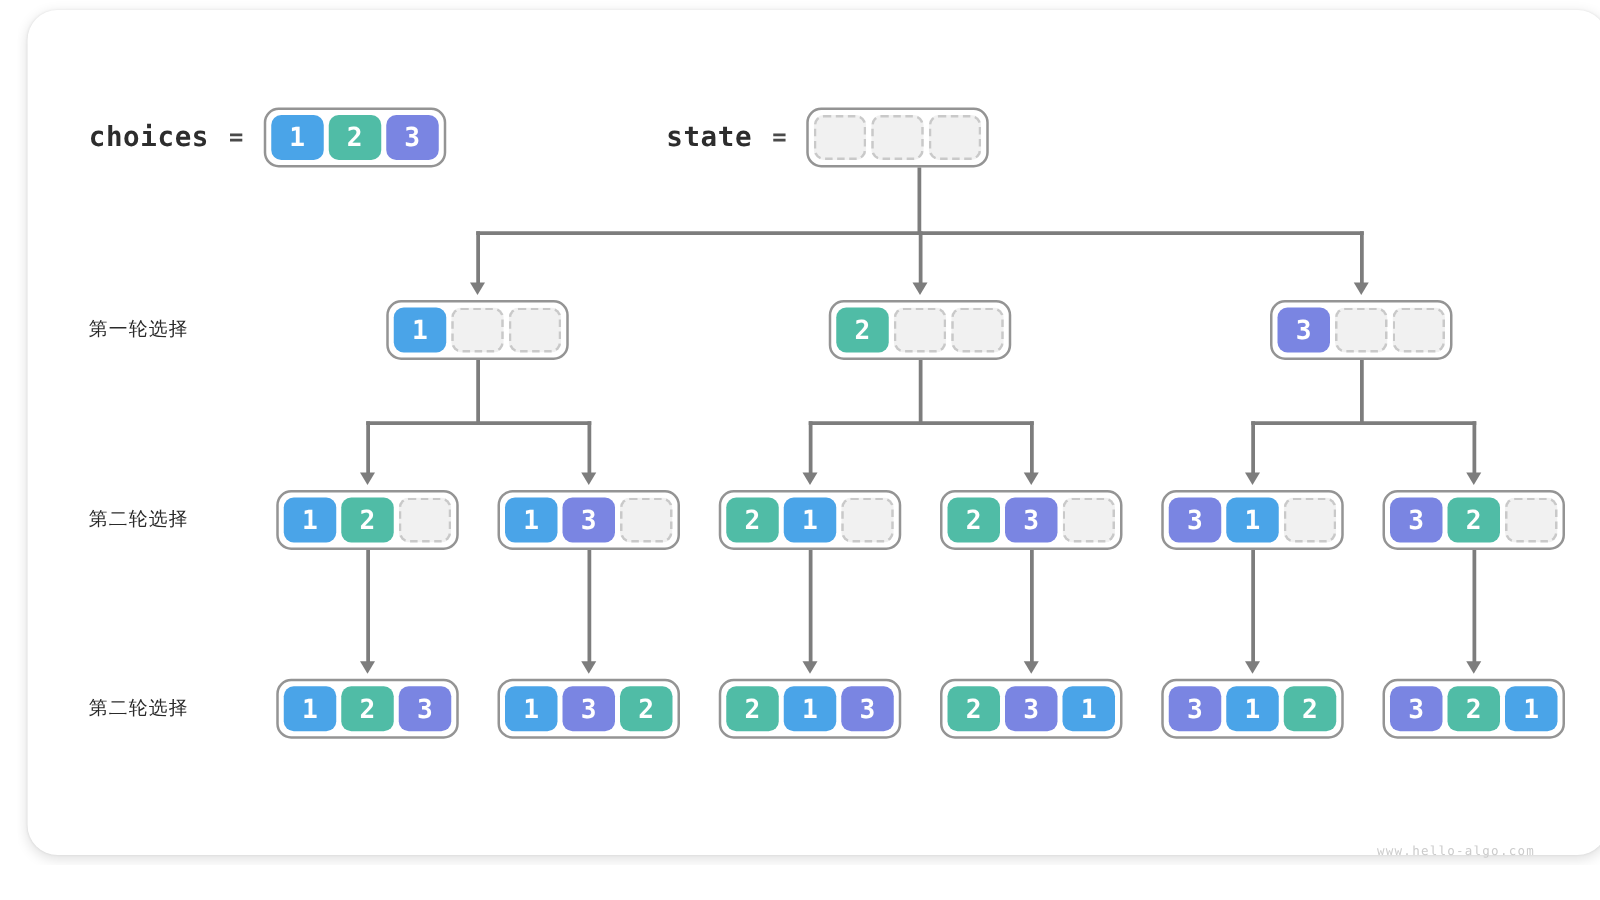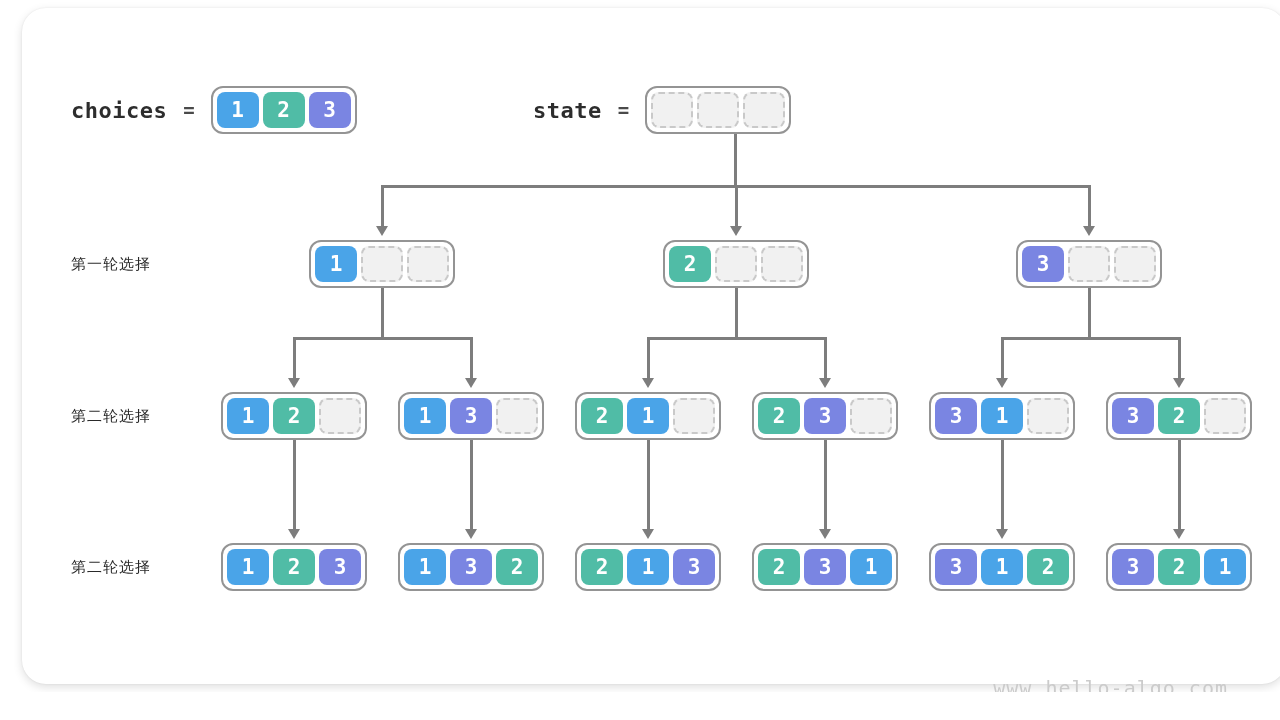--- a/index.html
+++ b/index.html
@@ -33,21 +33,21 @@
   .hline{height:3px;}
   .arrow-v{width:3px;}
   .arrow-v::after{content:'';position:absolute;left:50%;transform:translateX(-50%);
         bottom:-9px;width:0;height:0;border:6px solid transparent;
         border-top:10px solid var(--arrow);border-bottom:none;}
 
   .row-label{position:absolute;font-size:15px;line-height:30px;color:#2a2a2a;
         font-weight:500;letter-spacing:1px;white-space:nowrap;}
 
   .watermark{position:absolute;font-family:"DejaVu Sans Mono","Liberation Mono",monospace;
-        font-size:20px;color:#cbcbcb;letter-spacing:1px;}
+        font-size:10px;color:#cbcbcb;letter-spacing:1px;}
 </style>
 </head>
 <body>
 
 <div class="page">
   <div class="card"></div>
   <div class="layer">
 
     <div class="hgroup" style="left:57px;top:86px">
       <span class="kw">choices</span>

